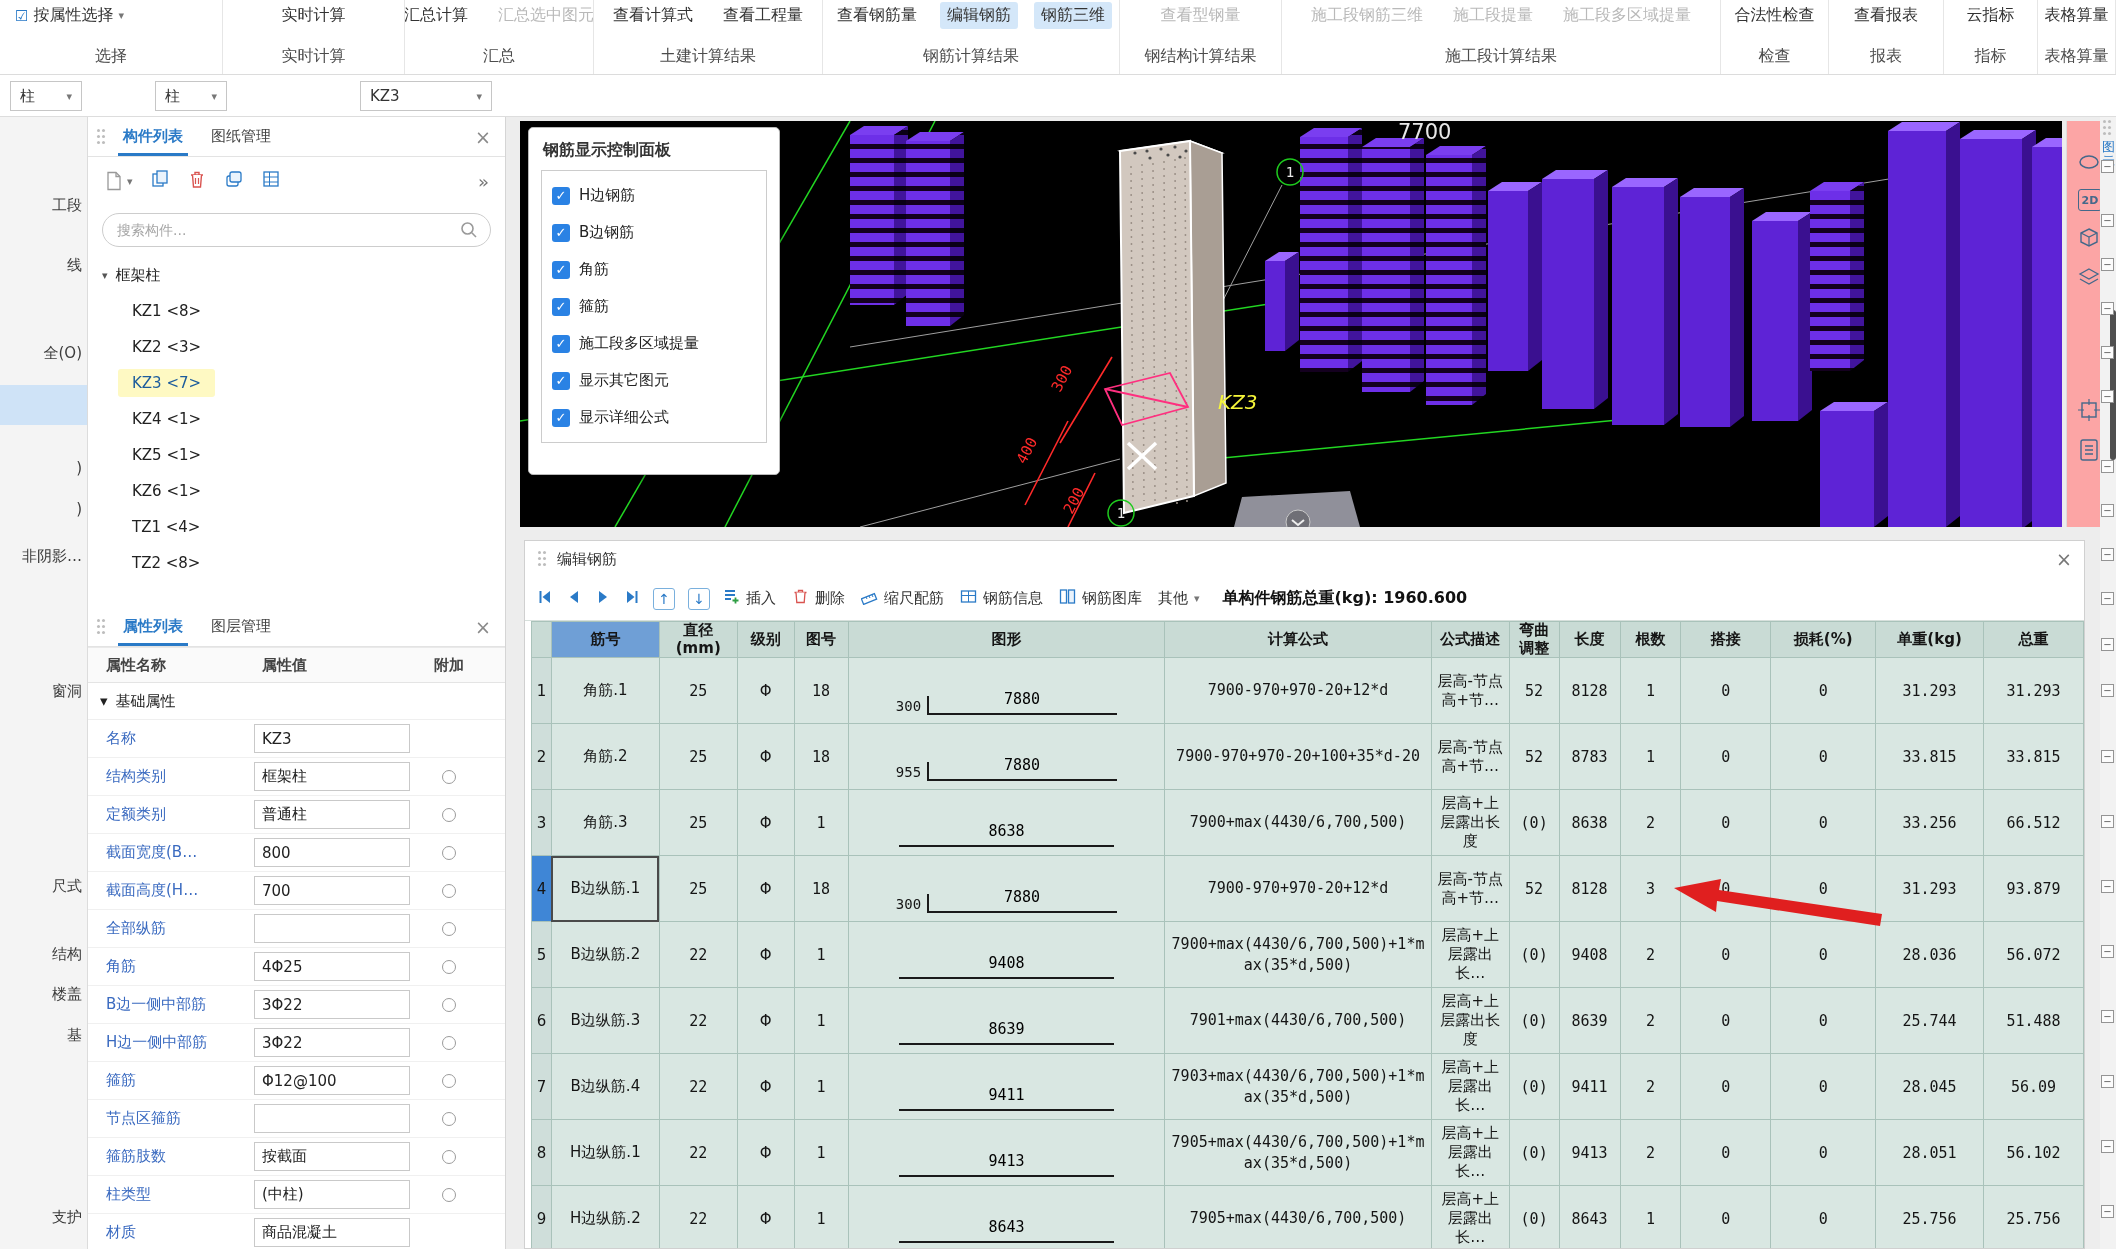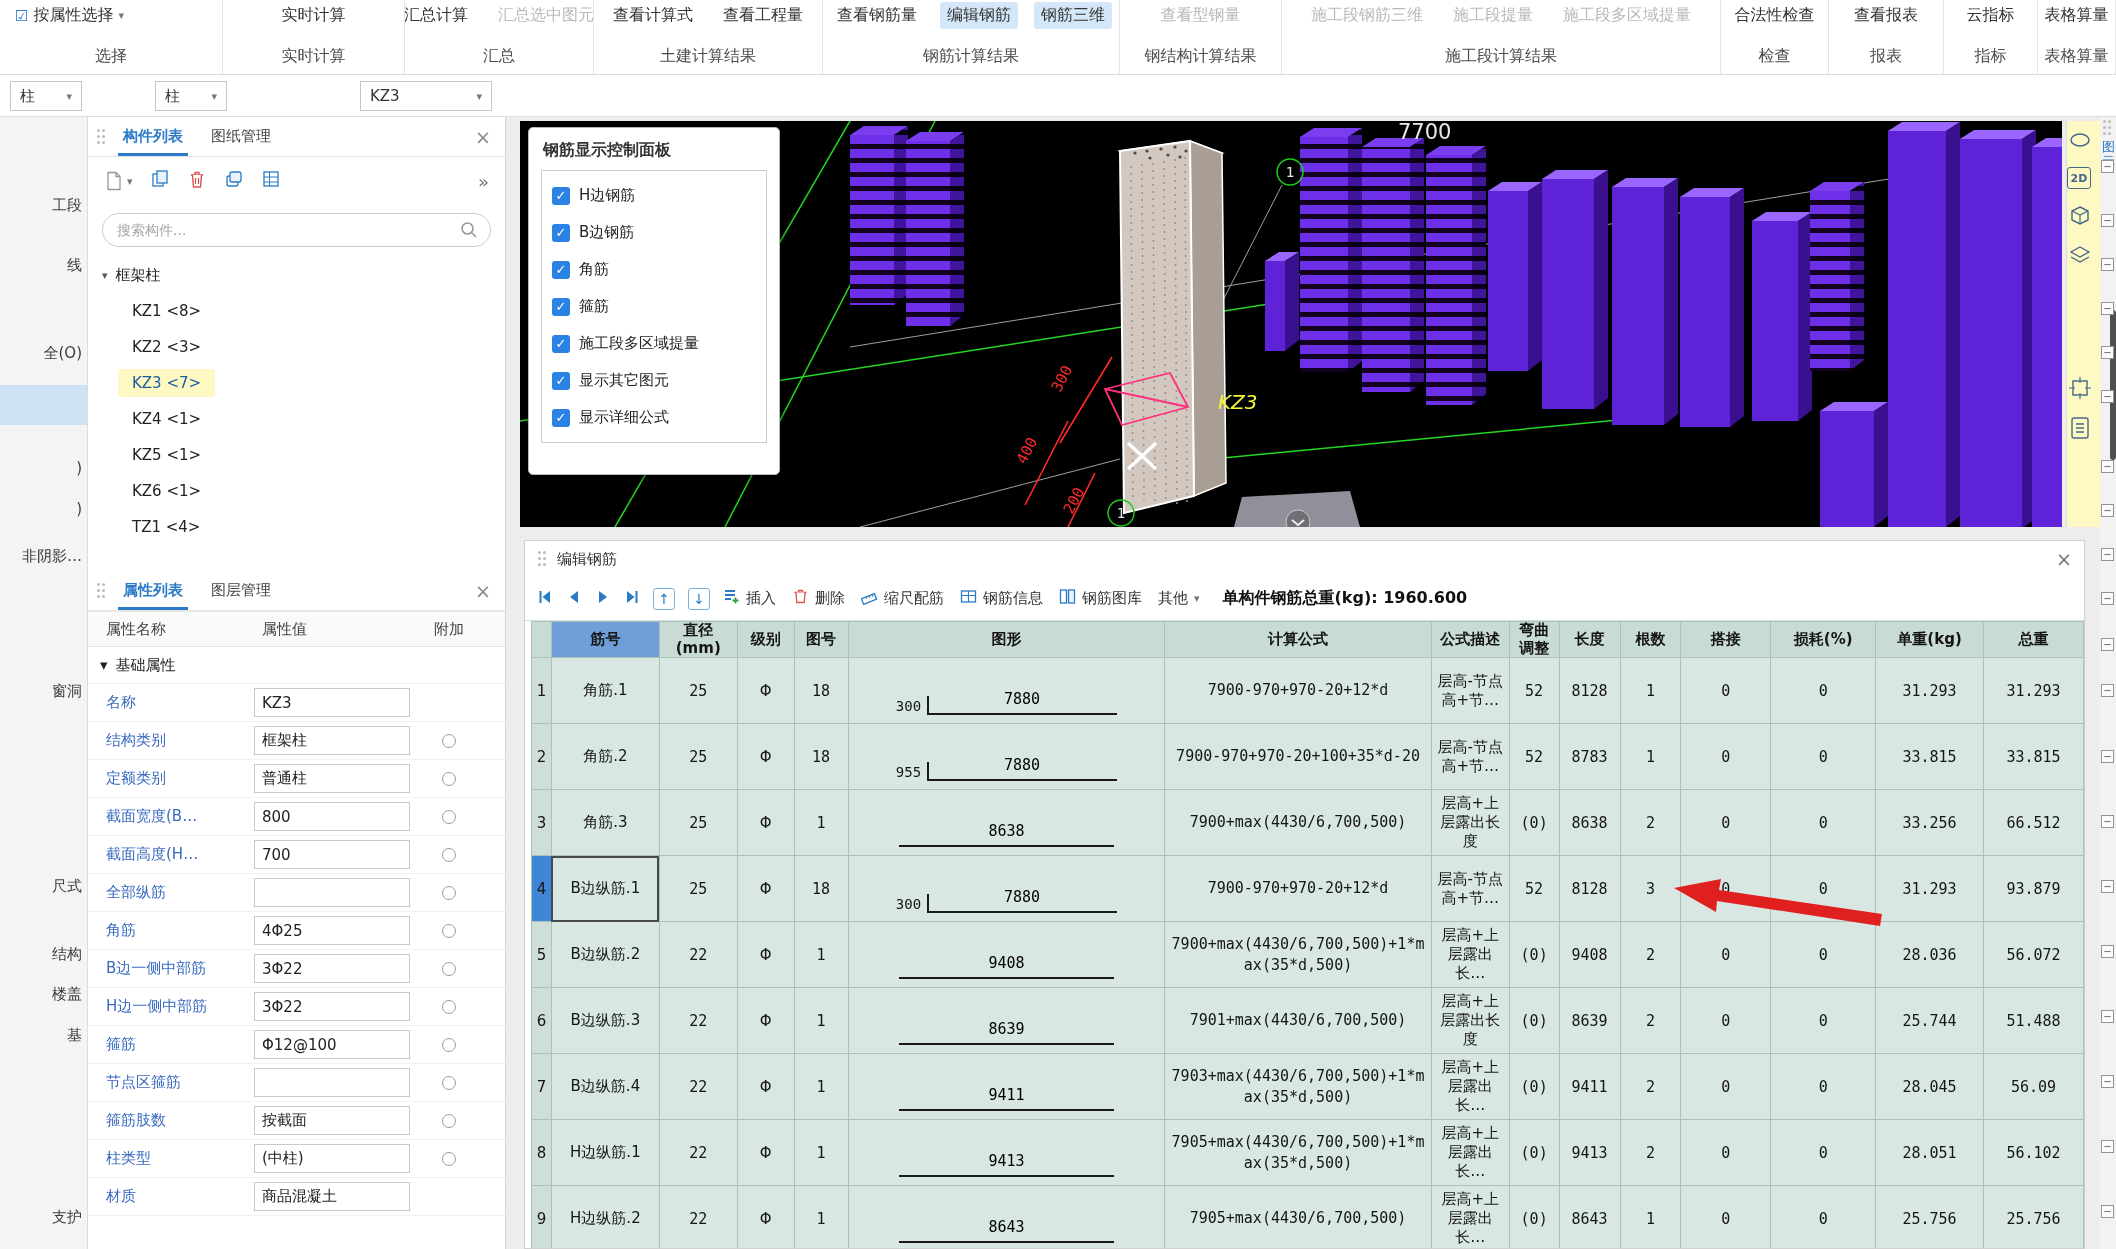--- a/index.html
+++ b/index.html
@@ -39,21 +39,21 @@
 .search-wrap input{width:100%;height:34px;border:1px solid #cdcdcd;border-radius:17px;padding:0 38px 0 14px;font-size:14px;color:#555;background:#fff;outline:none}
 .search-wrap input::placeholder{color:#a6a6a6}
 .search-wrap svg{position:absolute;right:13px;top:8px}
 .tree-group{display:flex;align-items:center;gap:8px;height:36px;padding-left:14px;font-size:15px;color:#222}
 .tree-group .tg-caret{font-size:11px;color:#555}
 .tree-item{height:36px;display:flex;align-items:center;padding-left:30px}
 .tree-item .tree-label{padding:5px 14px;border-radius:3px;font-size:15px;color:#222;white-space:nowrap}
 .tree-item.selected .tree-label{background:#fef9c3;color:#1c5c9c}
 .tree-spacer{height:26px}
 
-.pg-head{display:flex;height:36px;align-items:center;background:#fafafa;border-bottom:1px solid #e4e4e4;border-top:1px solid #e9e9e9;font-weight:400;color:#444}
+.pg-head{display:flex;height:36px;align-items:center;background:#fafafa;border-bottom:1px solid #e4e4e4;border-top:1px solid #e9e9e9;font-weight:700;color:#444}
 .pg-head div{font-size:15px}
 .pg-h-name{width:166px;padding-left:18px}
 .pg-h-val{width:166px;padding-left:8px}
 .pg-h-att{width:58px;text-align:center}
 .pg-section{display:flex;align-items:center;gap:8px;height:37px;padding-left:12px;font-size:15px;color:#222;border-bottom:1px solid #efefef}
 .pg-row{display:flex;align-items:center;height:38px;border-bottom:1px solid #f0f0f0}
 .pg-name{width:166px;padding-left:18px;font-size:15px;color:#3a6ac0;white-space:nowrap;overflow:hidden}
 .pg-val{width:166px}
 .pg-box{width:156px;height:29px;border:1px solid #c9c9c9;background:#fff;display:flex;align-items:center;padding:0 7px;font-size:15px;color:#222;white-space:nowrap;overflow:hidden}
 .pg-att{width:58px;display:flex;justify-content:center}
@@ -62,21 +62,21 @@
 #viewport{position:absolute;left:520px;top:121px;width:1542px;height:406px;background:#000;overflow:hidden}
 #ctrl-panel{position:absolute;left:8px;top:6px;width:252px;height:348px;background:#fff;border:1px solid #b9b9b9;border-radius:5px;box-shadow:0 3px 10px rgba(0,0,0,.45)}
 #ctrl-panel h3{font-size:16px;font-weight:600;color:#333;padding:12px 14px 9px}
 .ck-list{margin:0 12px;border:1px solid #ccc;padding:6px 10px;background:#fff}
 .ck{display:flex;align-items:center;gap:9px;height:37px}
 .ckbox{width:18px;height:18px;background:#2a82e4;border-radius:3px;color:#fff;font-size:13px;display:flex;align-items:center;justify-content:center;flex:none}
 .ck span.lbl{font-size:15px;color:#222;white-space:nowrap}
 .dim{fill:#ff2a2a;font-size:15px;font-family:"DejaVu Sans Mono",monospace}
 .mkr{fill:#e8e8e8;font-size:14px;text-anchor:middle;font-family:"DejaVu Sans Mono",monospace}
 
-#right-toolbar{position:absolute;left:2066px;top:121px;width:36px;height:406px;background:#fef9c3;border-left:1px solid #ddd;display:flex;flex-direction:column;align-items:flex-start;gap:14px;padding-top:6px}
+#right-toolbar{position:absolute;left:2066px;top:121px;width:36px;height:406px;background:#fca5a5;border-left:1px solid #ddd;display:flex;flex-direction:column;align-items:flex-end;gap:14px;padding-top:28px}
 .rt-ico{width:26px;height:26px;display:flex;align-items:center;justify-content:center;color:#44688a}
 .rt-ico.boxed{border:1px solid #44688a;font-size:11px;font-weight:600;width:24px;height:22px;border-radius:3px}
 .rt-gap{height:78px}
 #edge-strip{position:absolute;left:2100px;top:117px;width:16px;height:1132px;background:#f2f2f2;overflow:hidden}
 #edge-strip .edge-label{color:#2a7ac7;font-size:13px;line-height:15px;word-break:break-all;padding:22px 1px 0 2px}
 .edge-box{position:absolute;left:1px;width:13px;height:13px;border:1px solid #949494;background:#fcfcfc;color:#555;font-size:10px;line-height:11px;text-align:center}
 #rt-scroll{position:absolute;right:0;top:193px;width:6px;height:150px;background:#4f4f4f;border-radius:3px}
 
 #edit-panel{position:absolute;left:524px;top:540px;width:1561px;height:709px;background:#fff;border:1px solid #d0d0d0;overflow:hidden}
 .ep-header{display:flex;align-items:center;gap:8px;height:36px;padding:0 12px;font-size:15px;color:#333;background:#fff}
@@ -282,20 +282,23 @@
           <span class="tree-label">KZ4 &lt;1&gt;</span>
         </div>
         <div class="tree-item">
           <span class="tree-label">KZ5 &lt;1&gt;</span>
         </div>
         <div class="tree-item">
           <span class="tree-label">KZ6 &lt;1&gt;</span>
         </div>
         <div class="tree-item">
           <span class="tree-label">TZ1 &lt;4&gt;</span>
+        </div>
+        <div class="tree-item">
+          <span class="tree-label">TZ2 &lt;8&gt;</span>
         </div>
       </div>
     <div class="tree-spacer"></div>
   </div>
   <div class="tabs">
     <span class="dots"></span>
     <div class="tab active">属性列表</div>
     <div class="tab">图层管理</div>
     <span class="tab-close">×</span>
   </div>

